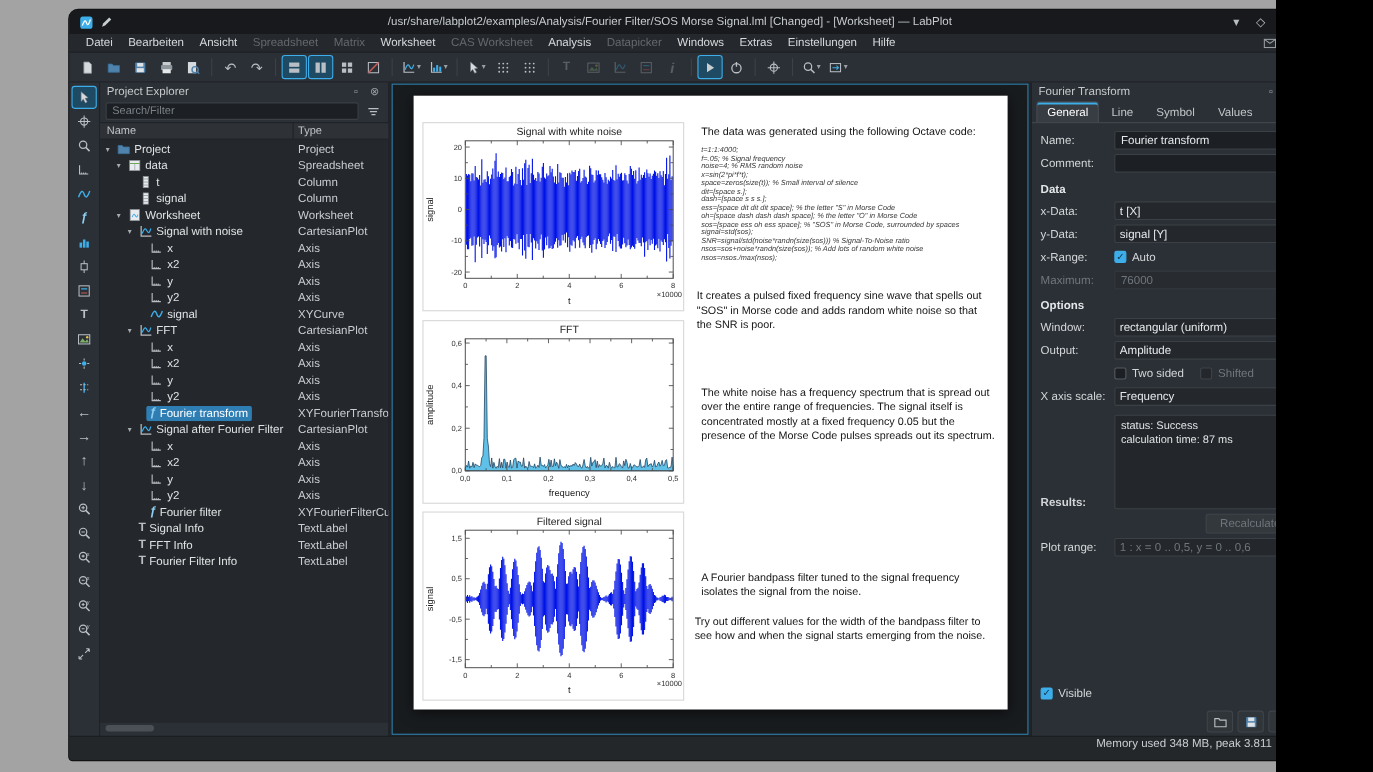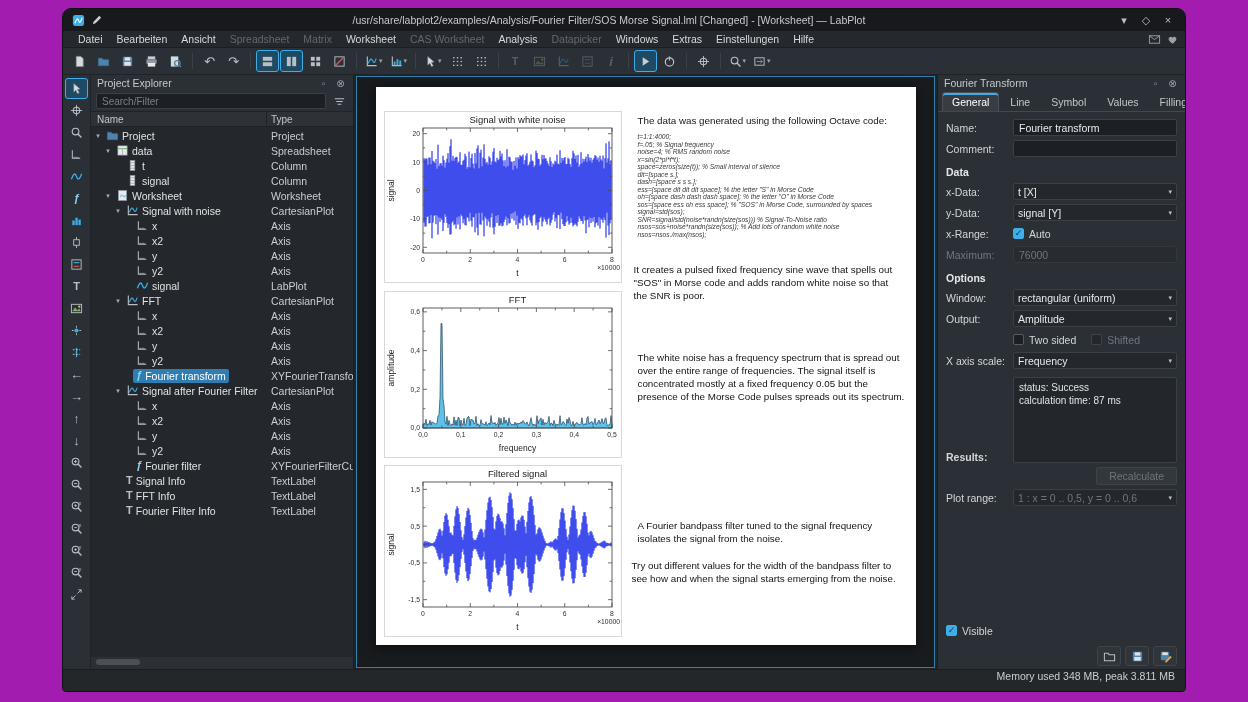--- a/index.html
+++ b/index.html
@@ -1,17 +1,17 @@
 <!DOCTYPE html>
 <html><head>
 <meta charset="utf-8">
 <style>
   html,body{margin:0;padding:0;background:#000;}
   *{box-sizing:border-box;}
-  .stage{position:relative;width:1248px;height:702px;background:#a21caf;overflow:hidden;
+  .stage{position:relative;width:1160px;height:702px;background:#a3a3a3;overflow:hidden;
          font-family:"Liberation Sans","DejaVu Sans",sans-serif;color:#dfe2e4;}
   svg text{font-family:"Liberation Sans","DejaVu Sans",sans-serif;}
 
   .window{position:absolute;left:62px;top:8px;width:1124px;height:684px;background:#2b3036;
           border:1px solid #101214;border-radius:9px 9px 4px 4px;display:flex;flex-direction:column;overflow:hidden;}
 
   
   .titlebar{height:22px;background:#17191c;display:flex;align-items:center;padding:0 8px;gap:4px;flex:none;}
   .tb-ic{width:14px;height:14px;display:inline-flex;align-items:center;justify-content:center;}
   .tb-title{flex:1;text-align:center;font-size:10.5px;color:#c6cacd;white-space:nowrap;overflow:hidden;text-overflow:ellipsis;}
@@ -706,21 +706,21 @@
                 <span class="tarrow"></span>
                 <span class="thl">
                   <span style="display: inline-flex;">
                     <svg width="13" height="13" viewBox="0 0 14 14">
                       <path d="M1.5 10c2.5-7 4-7 5.5-3s3 4 5.5-3" stroke="#3daee9" stroke-width="1.4" fill="none"></path>
                     </svg>
                   </span>
                   <span>signal</span>
                 </span>
               </div>
-              <div class="tcell-type">LabPlot</div>
+              <div class="tcell-type">XYCurve</div>
             </div>
             <div class="trow">
               <div class="tcell-name">
                 <span class="tindent" style="width: 22px;"></span>
                 <span class="tarrow">▾</span>
                 <span class="thl">
                   <span style="display: inline-flex;">
                     <svg width="13" height="13" viewBox="0 0 14 14">
                       <path d="M2.5 1.5v10h10" stroke="#b9bfc5" stroke-width="1.2" fill="none"></path>
                       <path d="M3.5 9c2-5 3-6 4.5-3s2.5 3 4-2" stroke="#3daee9" stroke-width="1.2" fill="none"></path>

